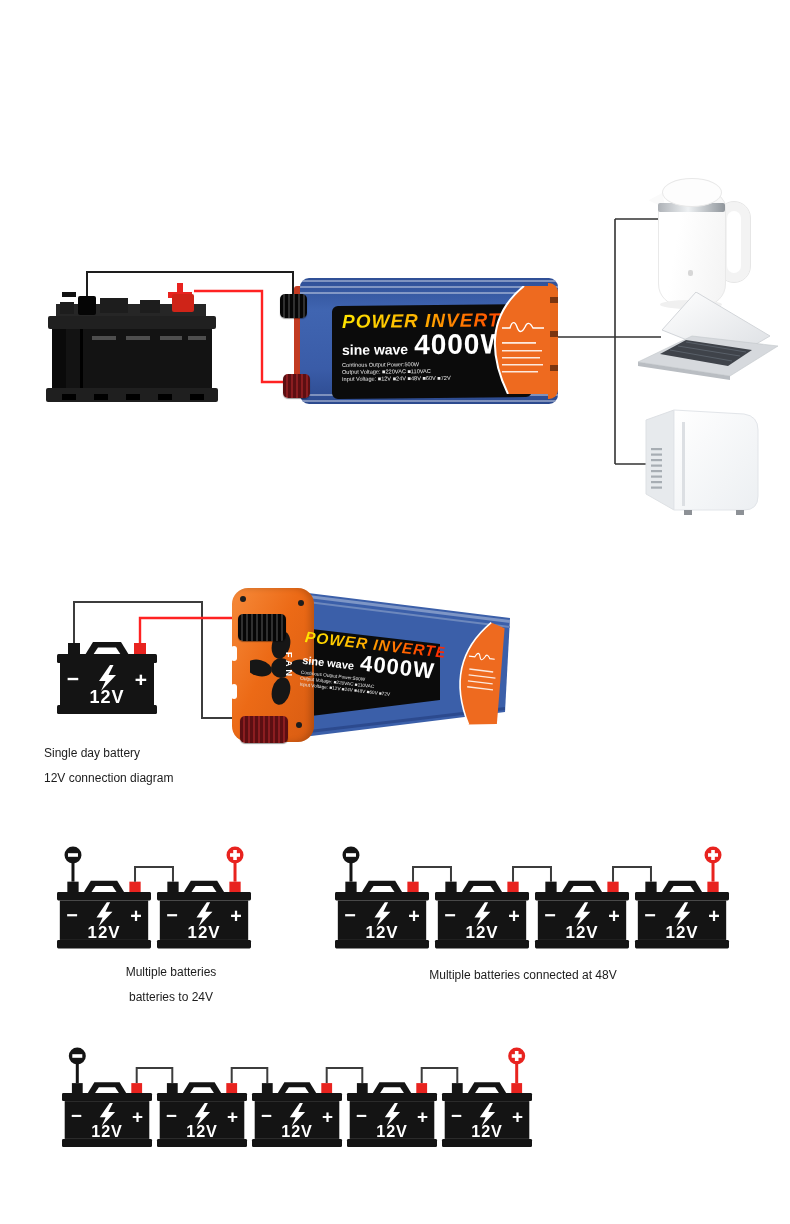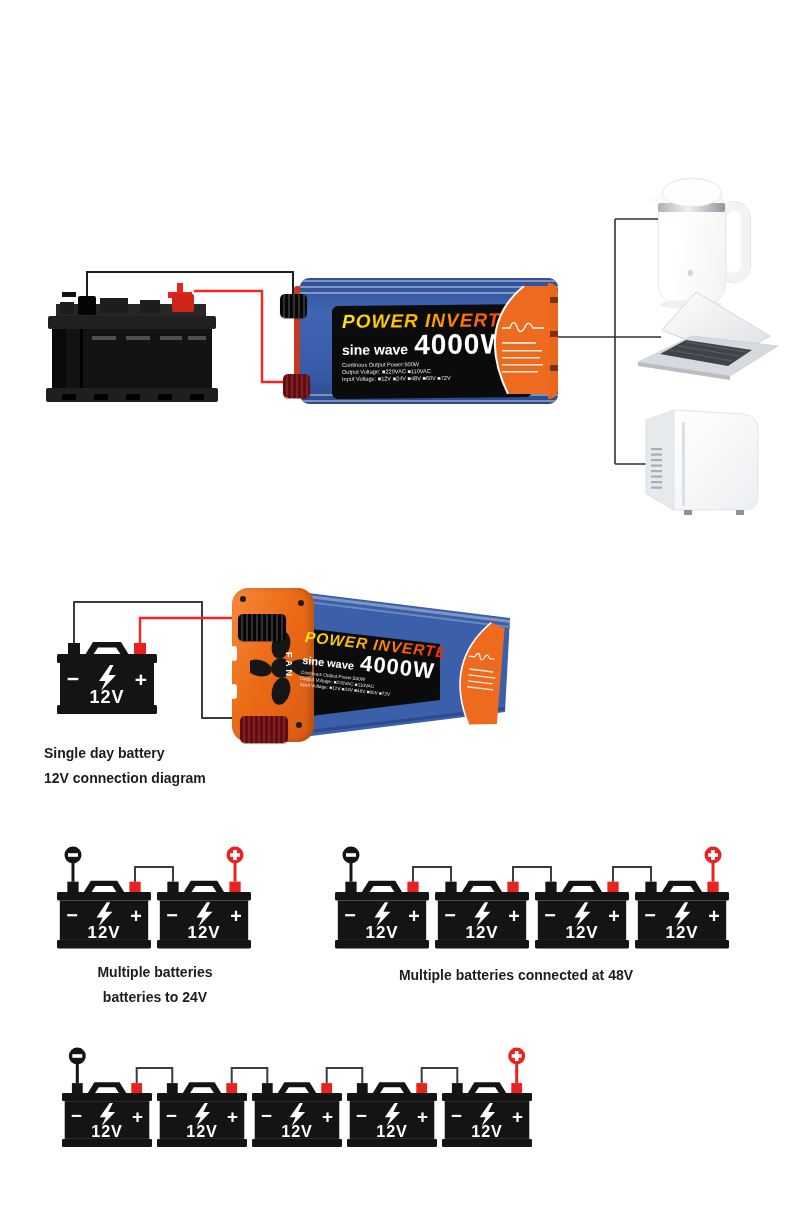--- a/index.html
+++ b/index.html
@@ -64,25 +64,25 @@
   .screw{position:absolute;width:6px;height:6px;border-radius:50%;background:#1d1d1d;}
   #inv2-knob-top{left:6px;top:26px;width:48px;height:27px;}
   #inv2-knob-bottom{left:8px;top:128px;width:48px;height:27px;}
   .inv2-text{position:absolute;left:78px;top:56px;width:140px;transform:rotate(6.5deg);
         transform-origin:0 0;z-index:3;}
   .inv2-text .inv-brand{font-size:15.5px;}
   .inv2-text .inv-wave{font-size:11px;}
   .inv2-text .inv-power{font-size:22px;line-height:21px;}
   .inv2-text .inv-specs{font-size:4.7px;line-height:6px;}
   
-  .caption{position:absolute;font-size:14px;font-weight:700;color:#1c1c1c;line-height:25px;}
+  .caption{position:absolute;font-size:12px;font-weight:400;color:#1c1c1c;line-height:25px;}
   .caption.center{text-align:center;}
   #caption-single{left:44px;top:741px;}
-  #caption-24v{left:40px;top:960px;width:230px;}
-  #caption-48v{left:319px;top:963px;width:394px;}
+  #caption-24v{left:56px;top:960px;width:230px;}
+  #caption-48v{left:326px;top:963px;width:394px;}
   #caption-60v{left:62px;top:1166px;width:470px;}
   
   .bsign{font-family:"Liberation Sans","DejaVu Sans",sans-serif;font-weight:800;font-size:21px;
         fill:#fff;text-anchor:middle;}
   .blabel{font-family:"Liberation Sans","DejaVu Sans",sans-serif;font-weight:800;font-size:18px;
         letter-spacing:1px;fill:#fff;text-anchor:middle;}
   .bank{position:absolute;}
   #single-battery{left:57px;top:641px;}
   #group-24v{left:57px;top:845px;} #group-48v{left:335px;top:845px;} #group-60v{left:62px;top:1046px;}
 </style>

